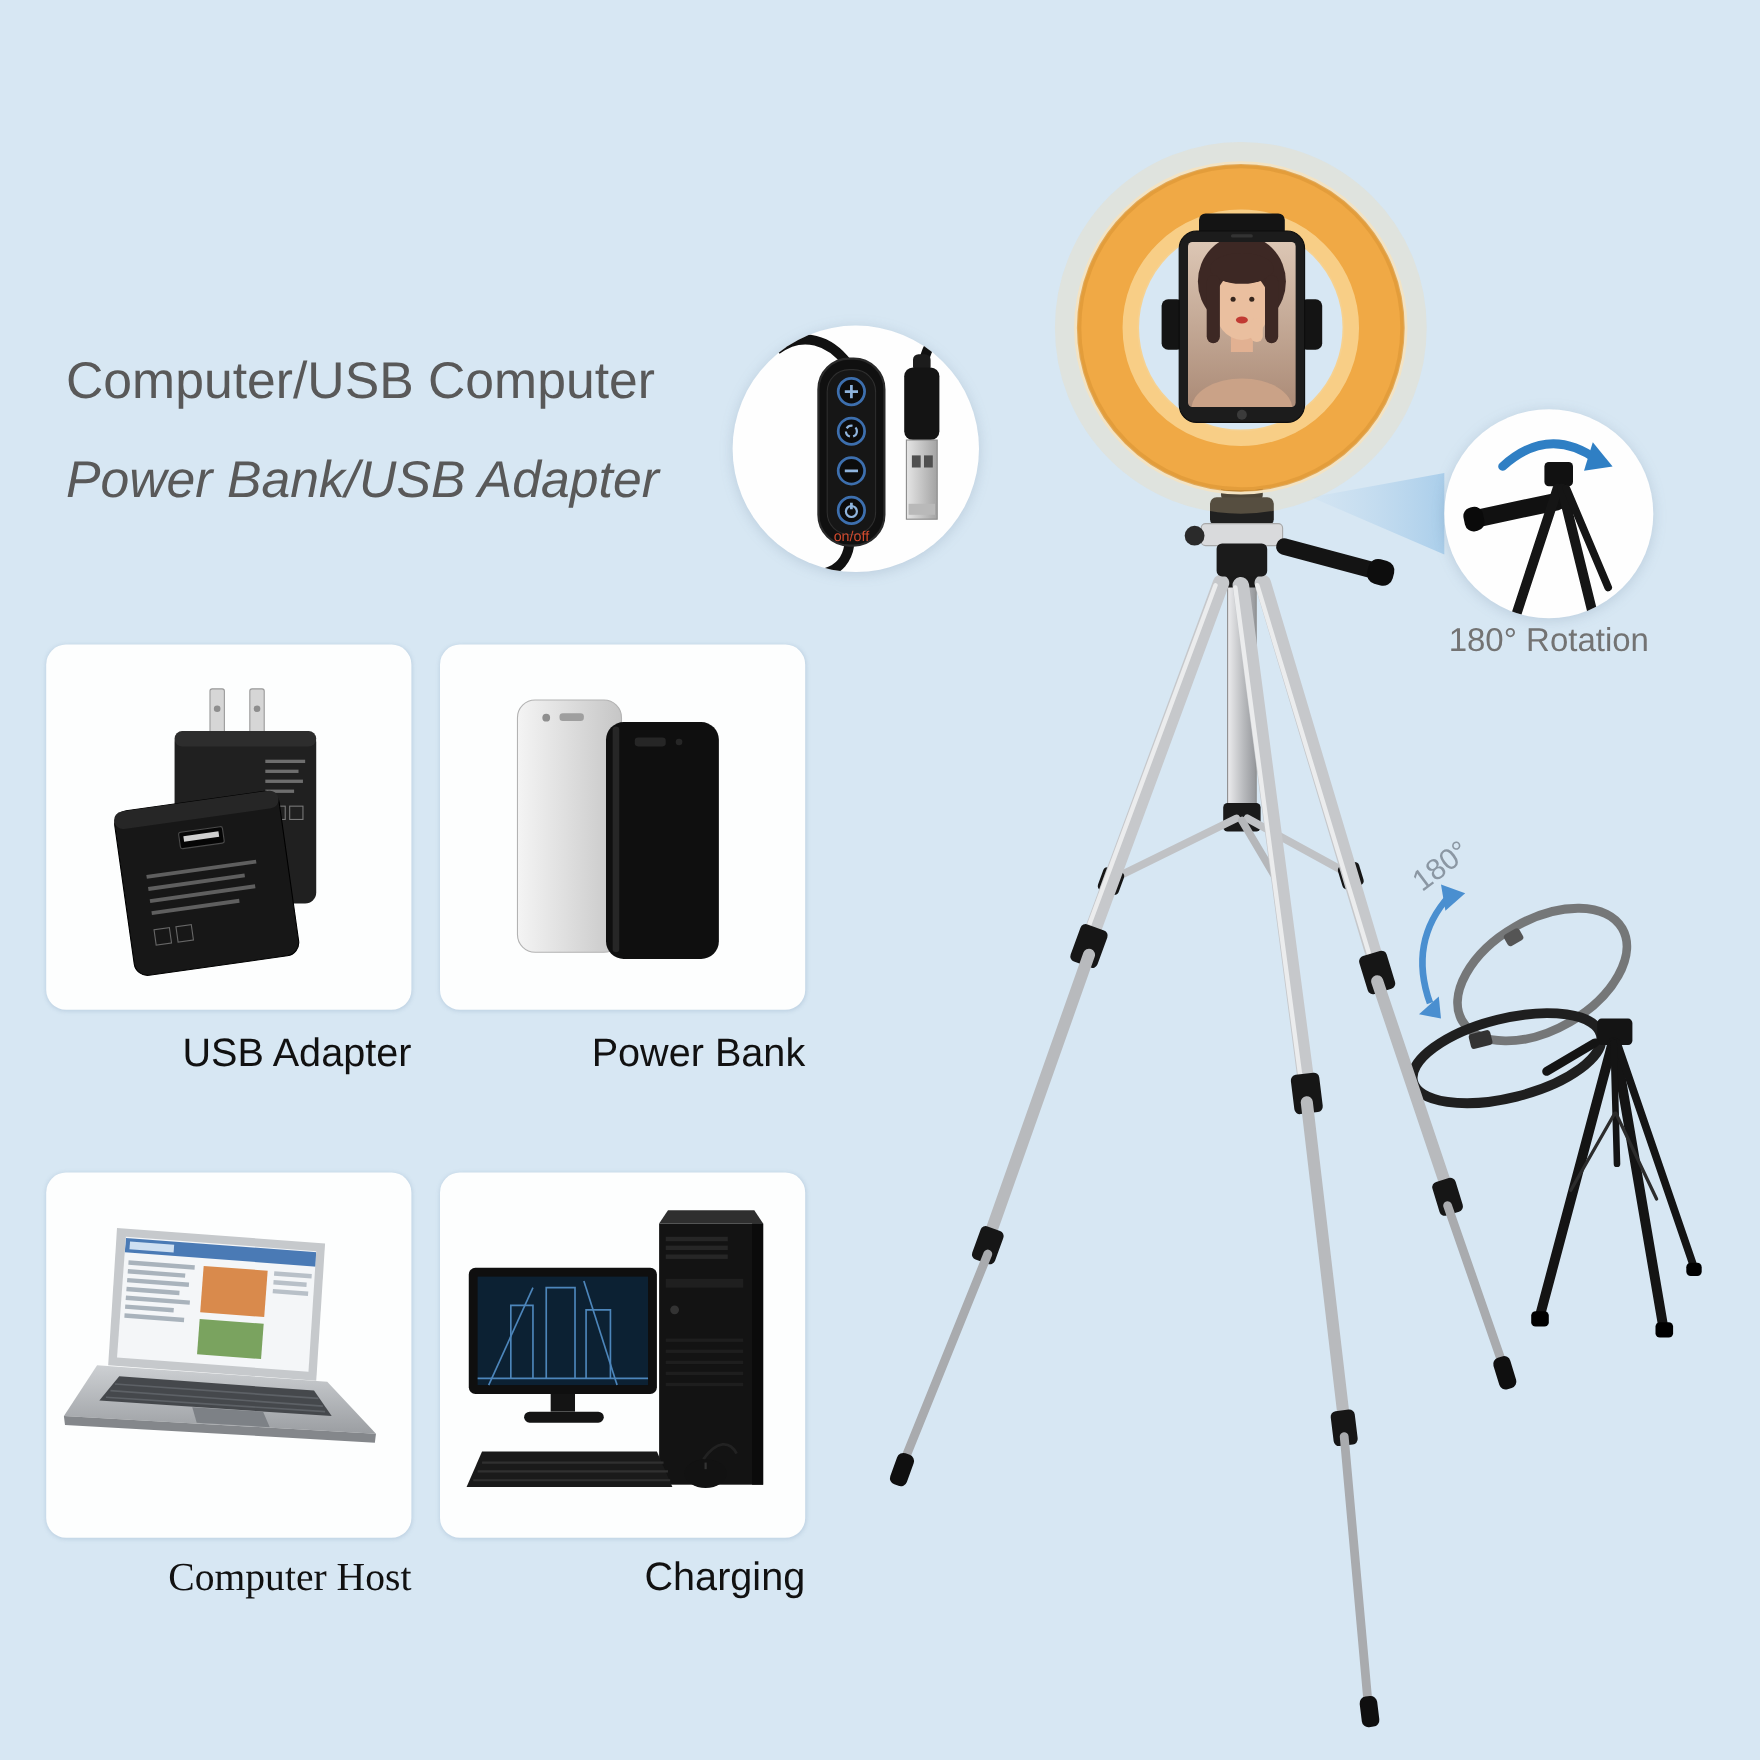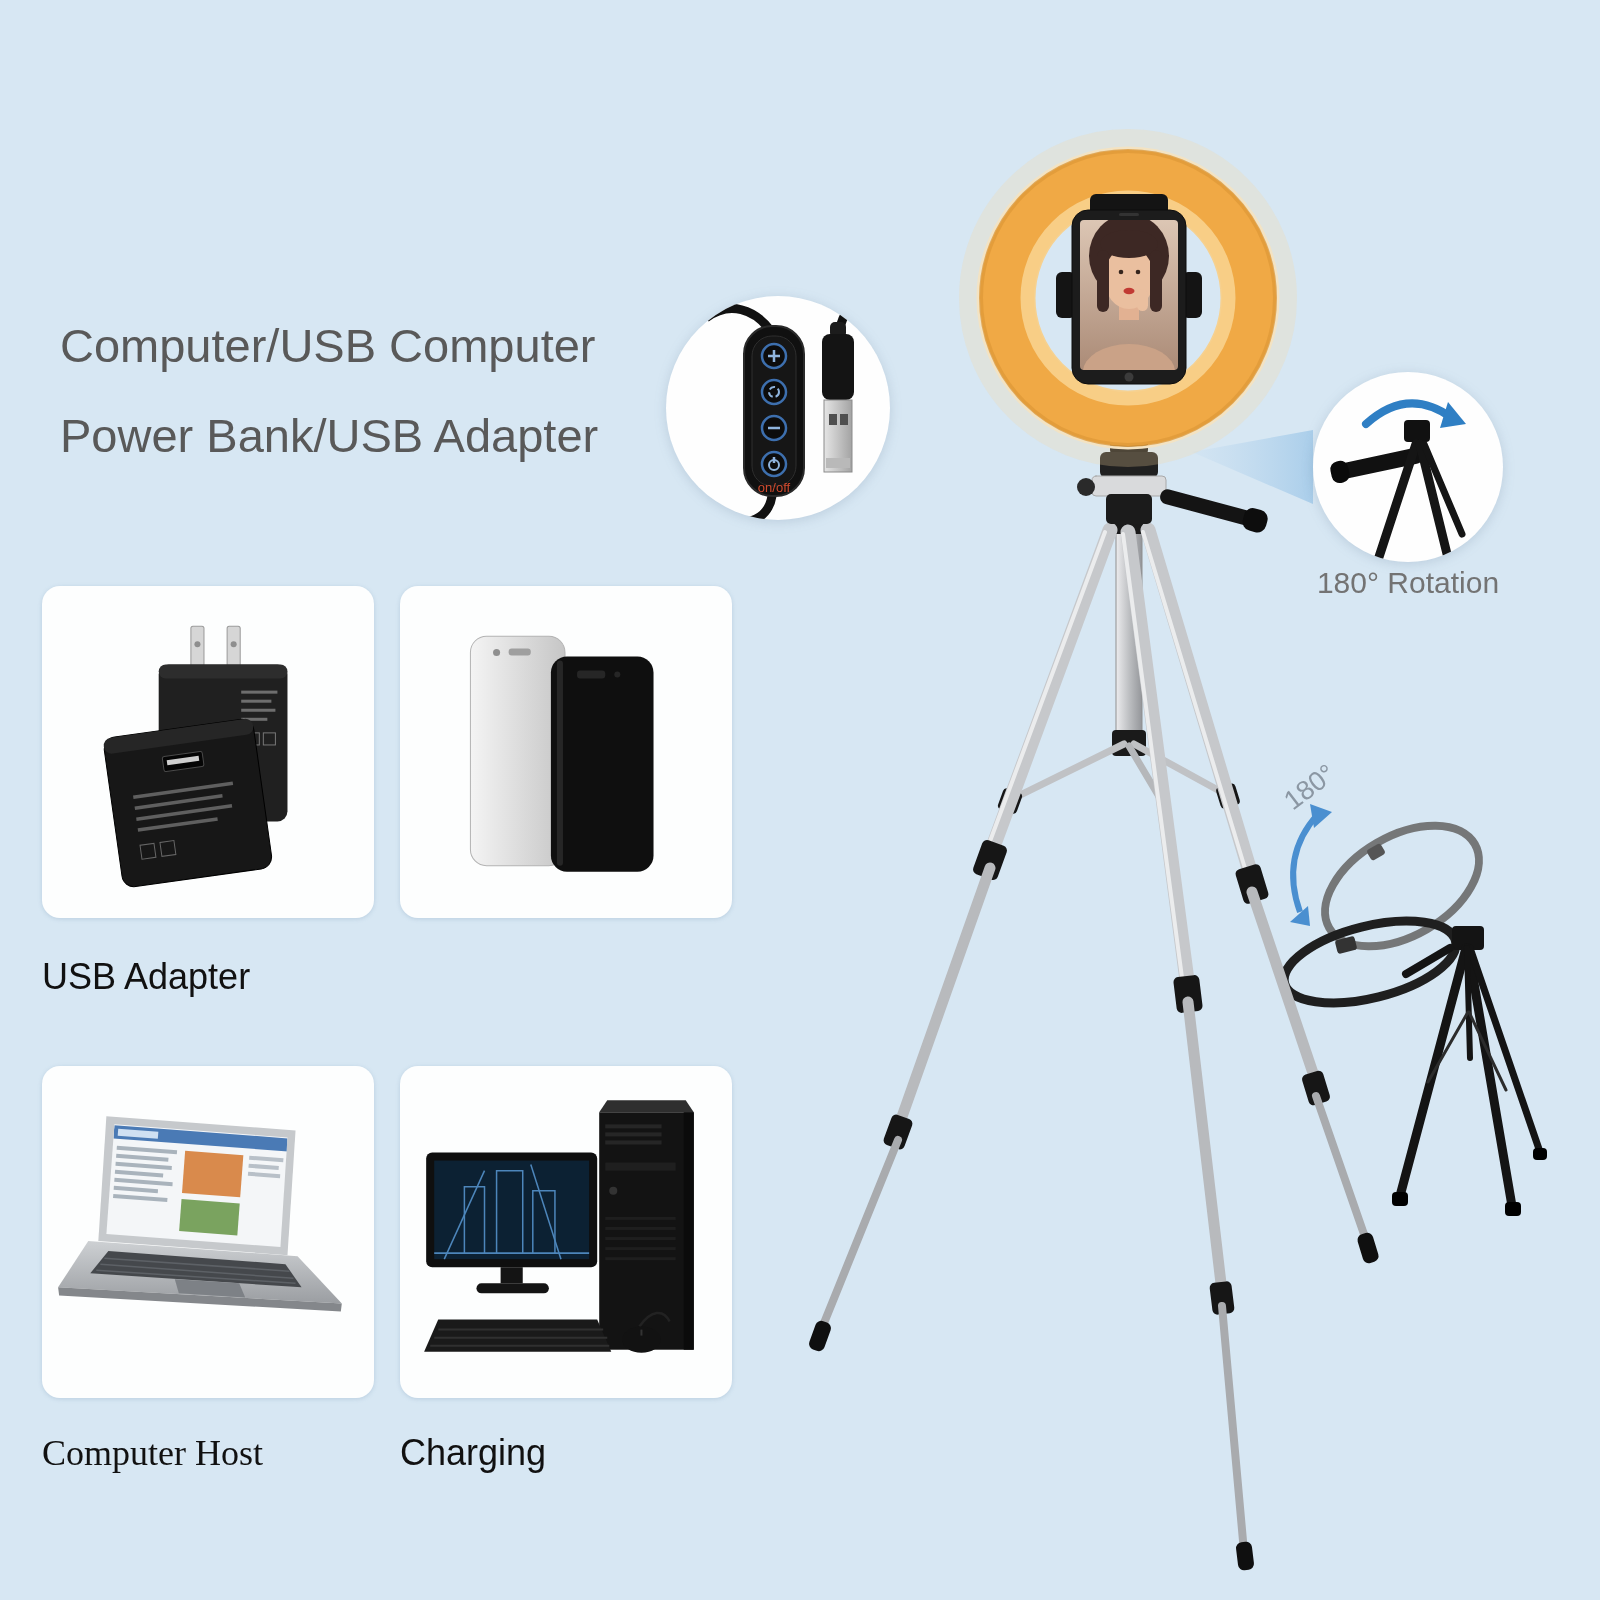--- a/index.html
+++ b/index.html
@@ -2,29 +2,29 @@
 <html><head>
 <meta charset="utf-8">
 <style>
   html,body{margin:0;padding:0;}
   body{background:#d7e7f3;font-family:"Liberation Sans",sans-serif;}
   .canvas{position:relative;width:1600px;height:1600px;background:#d7e7f3;overflow:hidden;}
   .scene{position:absolute;left:0;top:0;width:1600px;height:1600px;pointer-events:none;}
   .title{position:absolute;left:44px;top:88px;font-size:84px;font-weight:700;color:#141414;letter-spacing:-1px;}
   .subtitle{position:absolute;left:60px;font-size:47px;color:#595959;font-weight:400;}
   .subtitle.l1{top:318px;}
-  .subtitle.l2{top:408px;}
+  .subtitle.l2{top:408px;font-style:italic;}
   .card{position:absolute;width:332px;height:332px;background:#fdfefe;border-radius:18px;
         box-shadow:0 1px 4px rgba(110,145,175,.28);}
   .card svg{display:block;width:332px;height:332px;}
   .card1{left:42px;top:586px;}
   .card2{left:400px;top:586px;}
   .card3{left:42px;top:1066px;}
   .card4{left:400px;top:1066px;}
-  .card-label{position:absolute;width:332px;text-align:left;font-size:36px;color:#111;font-weight:500;margin-top:20px;}
+  .card-label{position:absolute;width:332px;text-align:right;font-size:36px;color:#111;font-weight:500;}
   .lbl1{left:42px;top:936px;}
   .lbl2{left:400px;top:936px;}
   .lbl3{left:42px;top:1412px;font-family:Liberation Serif, serif;}
   .lbl4{left:400px;top:1412px;}
   .rotation-label{position:absolute;left:1303px;top:566px;width:210px;text-align:center;
         font-size:30px;color:#737373;font-weight:400;}
   .arc-label{position:absolute;left:1282px;top:772px;font-size:27px;color:#8b97a3;
         transform:rotate(-37deg);}
 </style>
 </head>
@@ -356,16 +356,17 @@
       <line x1="30" y1="278" x2="208" y2="278" stroke="#303030" stroke-width="2"></line>
       <g>
         <path d="M 238,259 C 250,242 262,242 268,254" stroke="#222" stroke-width="2.5" fill="none"></path>
         <ellipse cx="240" cy="272" rx="19" ry="13" fill="#121212"></ellipse>
         <line x1="240" y1="262" x2="240" y2="268" stroke="#333" stroke-width="2"></line>
       </g>
     </svg>
   </div>
 
   <div class="card-label lbl1">USB Adapter</div>
+  <div class="card-label lbl2">Power Bank</div>
   <div class="card-label lbl3">Computer Host</div>
   <div class="card-label lbl4">Charging</div>
 
 </div>
 
 </body></html>

